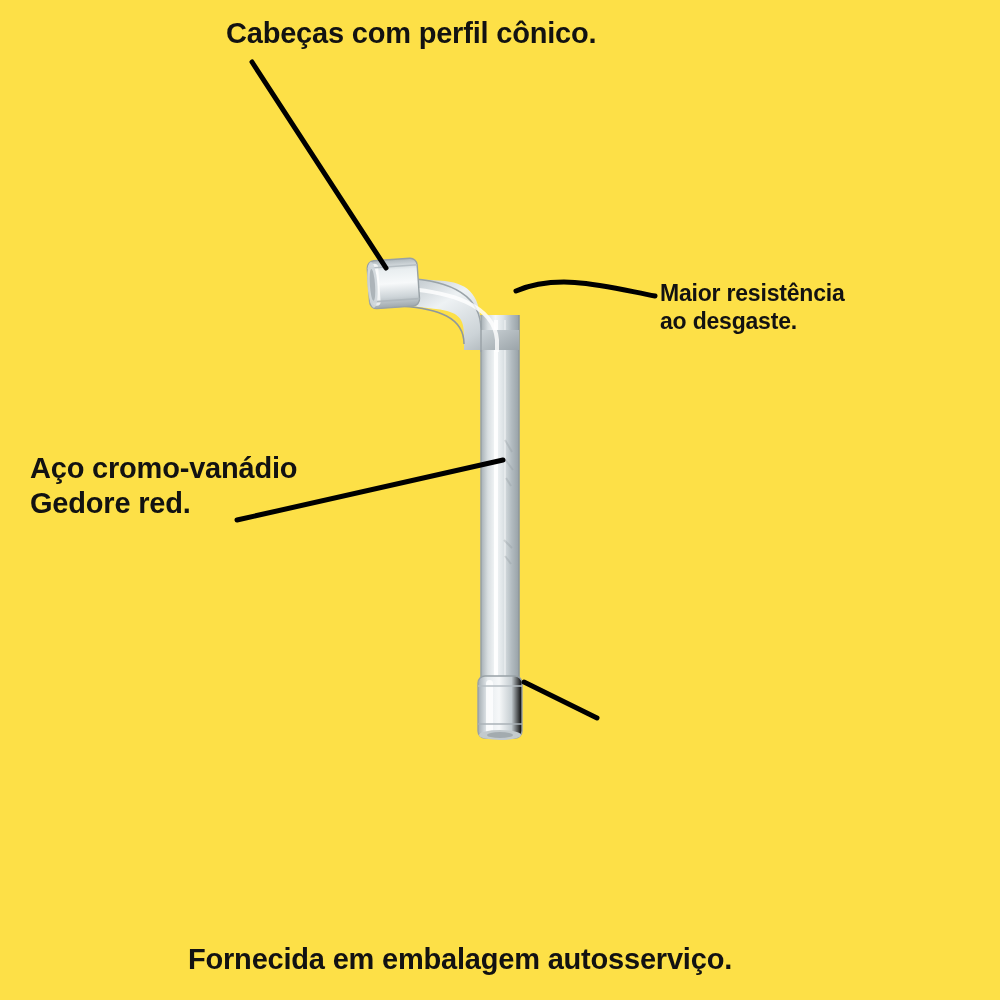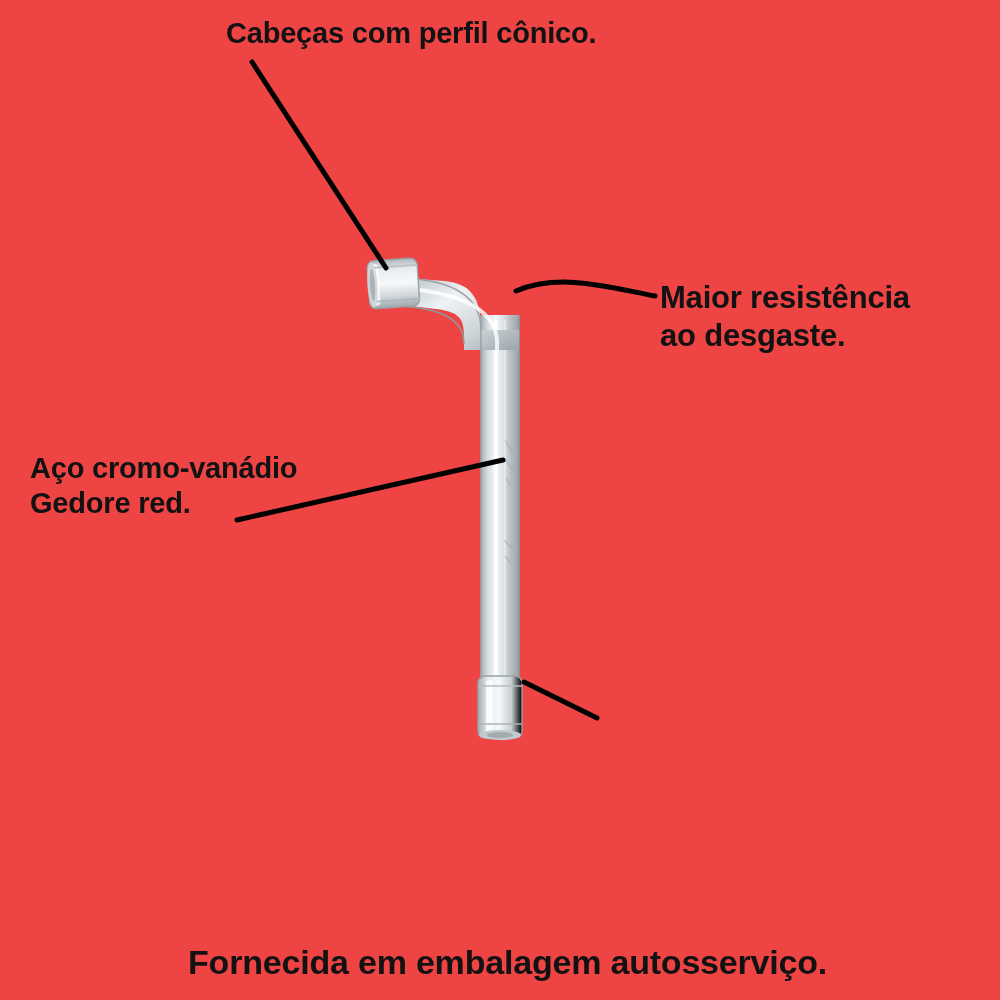--- a/index.html
+++ b/index.html
@@ -4,57 +4,57 @@
 <style>
   html, body {
     margin: 0;
     padding: 0;
     background: #ffffff;
   }
   #stage {
     position: relative;
     width: 1000px;
     height: 1000px;
-    background: #ef4444;
+    background: #fde047;
     font-family: "Liberation Sans", sans-serif;
     overflow: hidden;
   }
   .callout {
     position: absolute;
     font-weight: bold;
     color: #121212;
     line-height: 1.22;
     white-space: pre-line;
     letter-spacing: -0.2px;
   }
   #label-heads {
     left: 226px;
     top: 16px;
     font-size: 29px;
   }
   #label-resistance {
     left: 660px;
     top: 279px;
-    font-size: 31px;
+    font-size: 23px;
   }
   #label-steel {
     left: 10px;
     top: 451px;
     font-size: 29px;
     margin-left: 20px;
   }
   #label-anticorrosive {
     left: 604px;
     top: 703px;
     font-size: 29px;
   }
   #label-packaging {
     left: 188px;
     top: 942px;
-    font-size: 34px;
+    font-size: 29px;
   }
   #artwork {
     position: absolute;
     left: 0;
     top: 0;
     width: 1000px;
     height: 1000px;
   }
 </style>
 </head>

